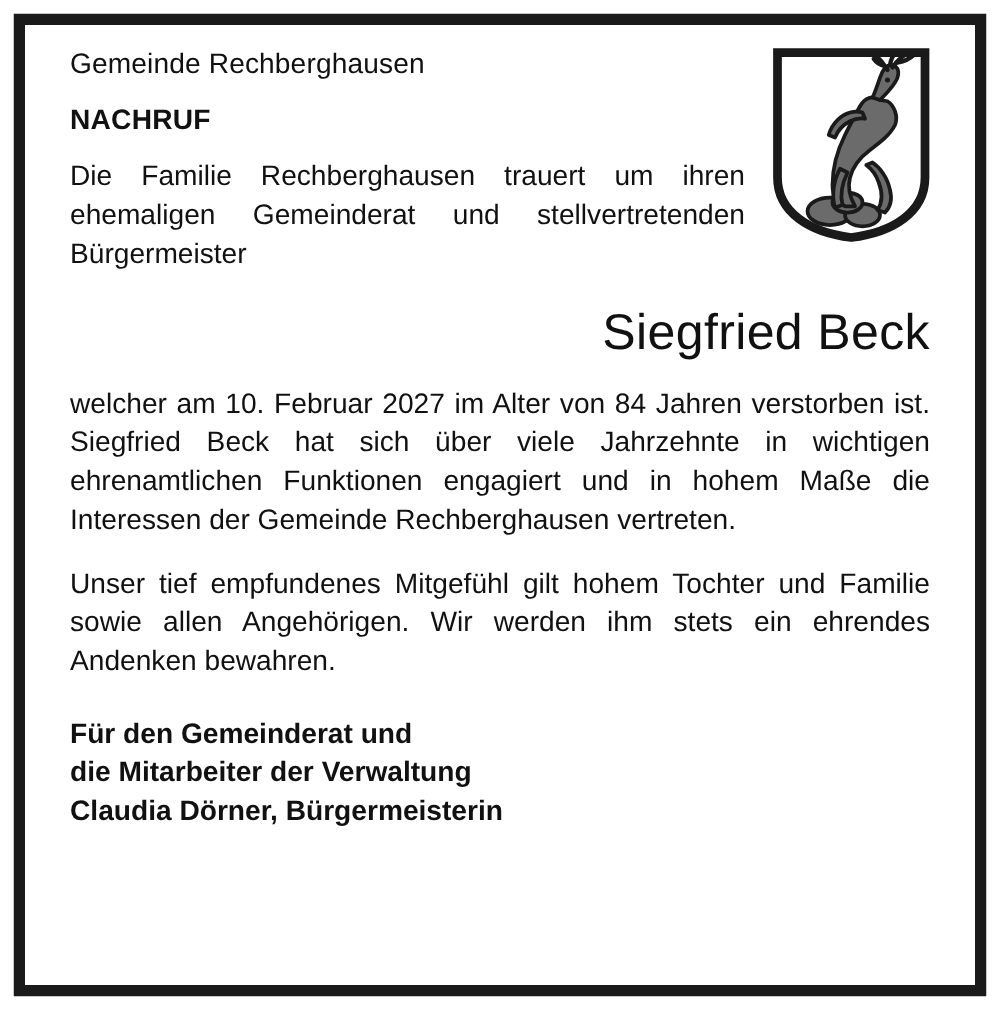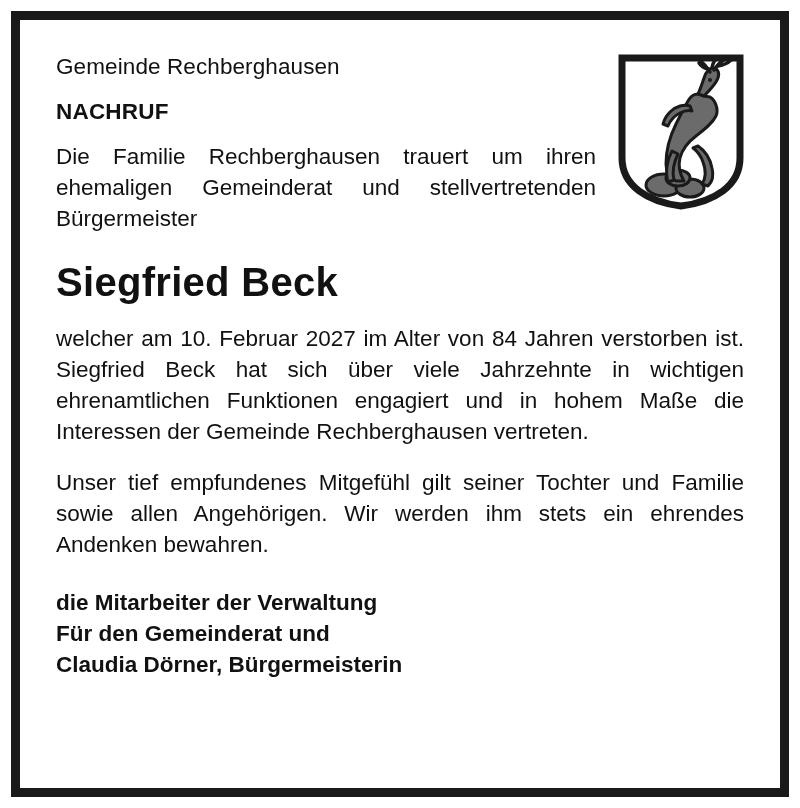--- a/index.html
+++ b/index.html
@@ -24,21 +24,21 @@
     left: 11px;
     top: 11px;
     width: 778px;
     height: 786px;
     border: 9px solid #1a1a1a;
     box-sizing: border-box;
   }
   .inner {
     position: absolute;
     left: 20px;
-    top: 20px;
+    top: 4px;
     width: 760px;
     height: 768px;
     box-sizing: border-box;
     padding: 32px 36px 20px 36px;
   }
   .head-row {
     display: flex;
     align-items: flex-start;
     justify-content: space-between;
   }
@@ -65,23 +65,23 @@
     text-align: justify;
     max-width: 540px;
   }
   .crest {
     flex: 0 0 auto;
     width: 126px;
     height: 156px;
     margin-top: 2px;
   }
   .name {
-    text-align: left;
+    text-align: right;
     font-size: 40px;
-    font-weight: bold;
+    font-weight: normal;
     letter-spacing: 0.3px;
     margin-top: 26px;
     margin-bottom: 18px;
   }
   p.body {
     font-size: 22.5px;
     line-height: 1.38;
     text-align: justify;
     margin: 0 0 20px 0;
     -webkit-hyphens: none;
@@ -150,22 +150,22 @@
           </g>
 
           <circle cx="92" cy="26" r="2" fill="#1a1a1a"></circle>
         </svg>
       </div>
     </div>
 
     <div class="name">Siegfried Beck</div>
 
     <p class="body">welcher am 10. Februar 2027 im Alter von 84 Jahren verstorben ist. Siegfried Beck hat sich über viele Jahrzehnte in wichtigen ehrenamtlichen Funktionen engagiert und in hohem Maße die Interessen der Gemeinde Rechberghausen vertreten.</p>
-    <p class="body">Unser tief empfundenes Mitgefühl gilt seiner Tochter und Familie sowie allen Angehörigen. Wir werden ihm stets ein ehrendes Andenken bewahren.</p>
+    <p class="body">Unser tief empfundenes Mitgefühl gilt hohem Tochter und Familie sowie allen Angehörigen. Wir werden ihm stets ein ehrendes Andenken bewahren.</p>
 
     <div class="signature">
+      <span class="sig-line">Für den Gemeinderat und</span>
       <span class="sig-line">die Mitarbeiter der Verwaltung</span>
-      <span class="sig-line">Für den Gemeinderat und</span>
       <span class="sig-line">Claudia Dörner, Bürgermeisterin</span>
     </div>
 
   </div>
 </div>
 
 </body></html>

